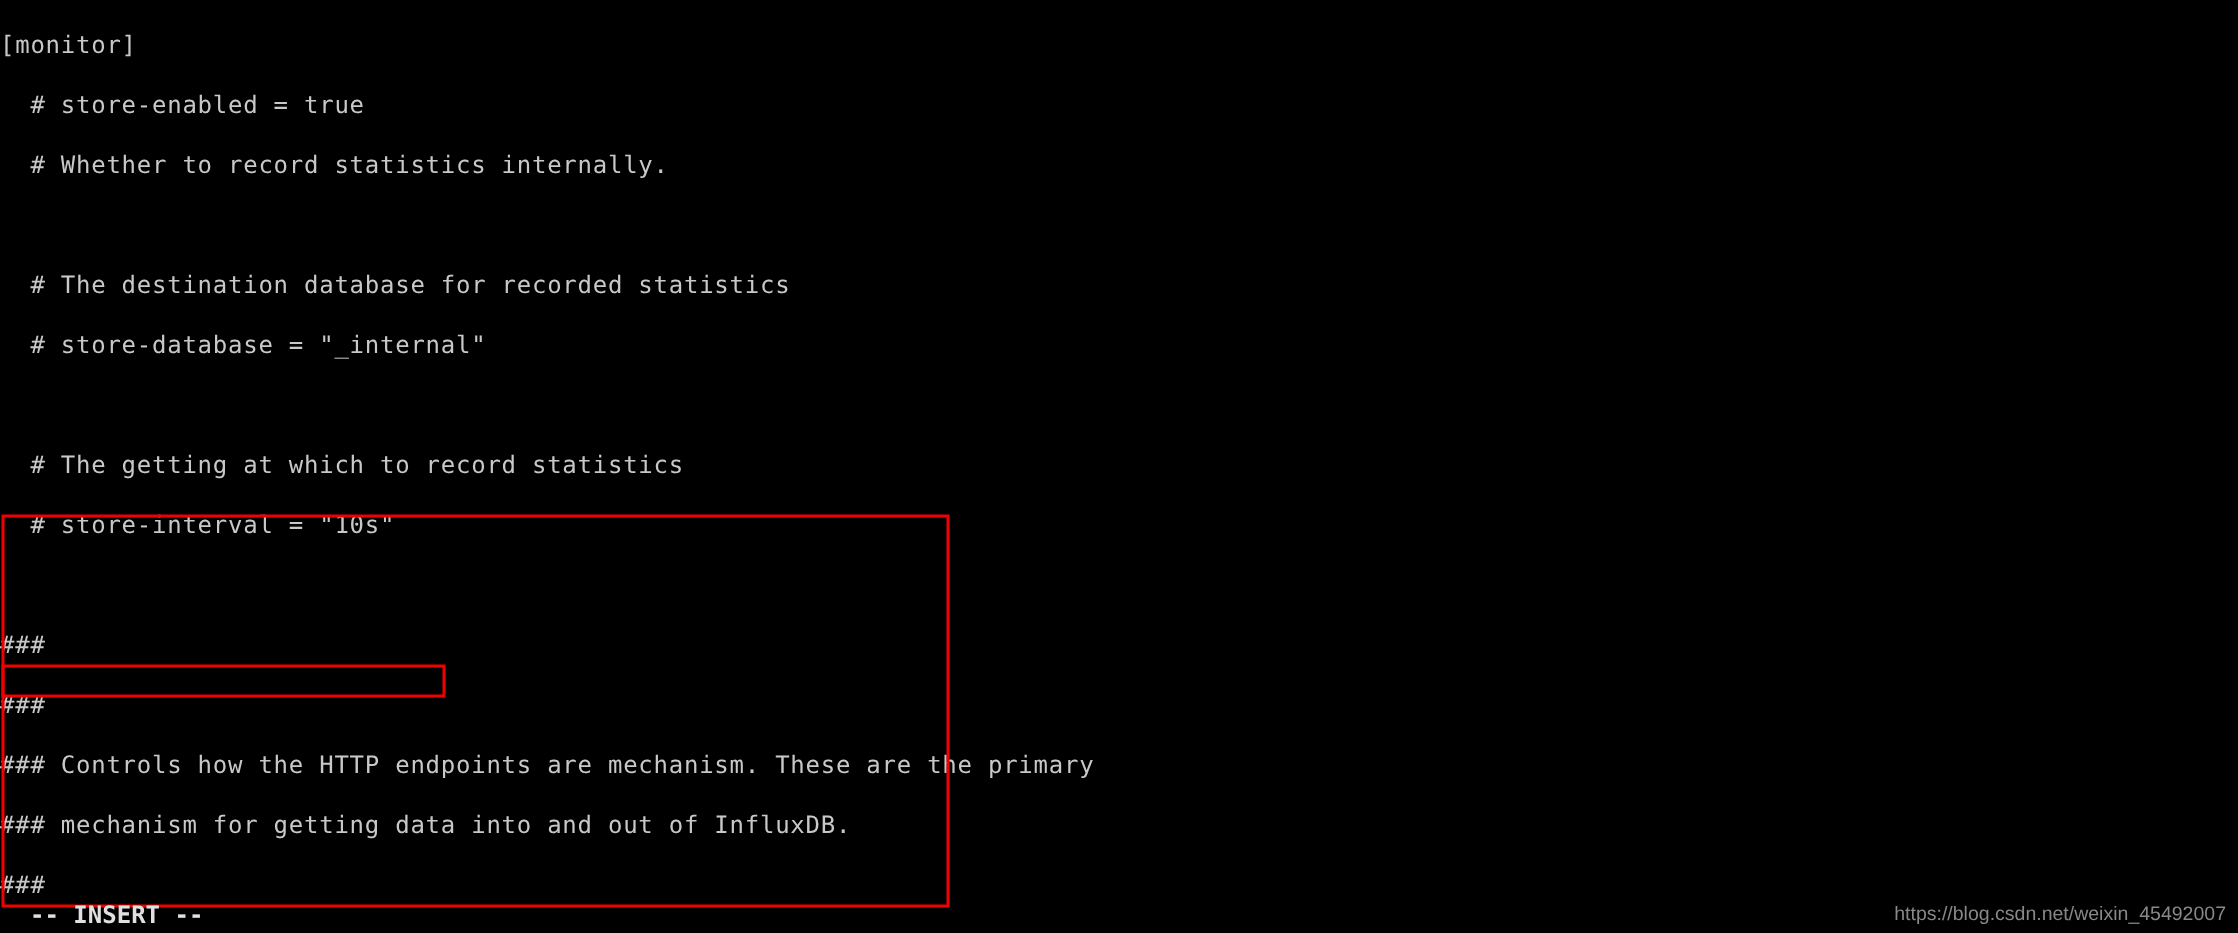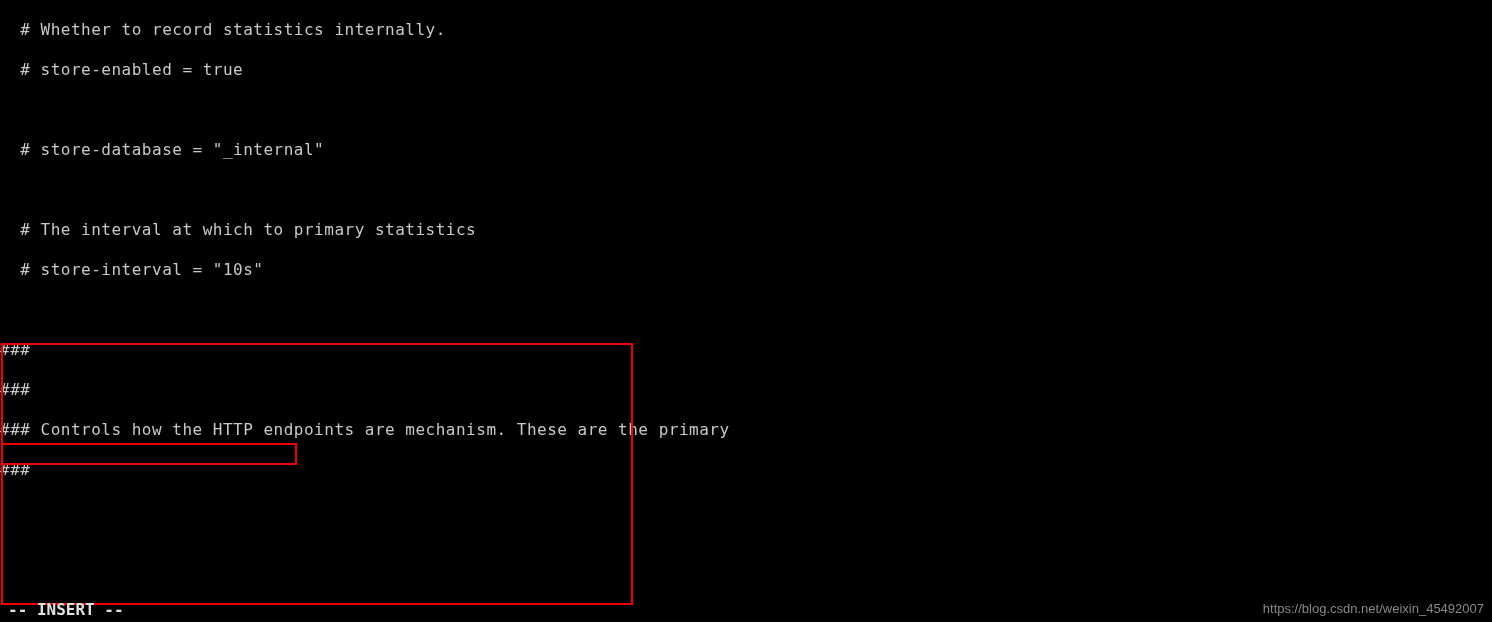--- a/index.html
+++ b/index.html
@@ -37,21 +37,21 @@
       border: 2px solid #f00000;
       left: 1px;
       top: 443px;
       width: 296px;
       height: 22px;
       pointer-events: none;
     }
     .mode-line {
       position: absolute;
       bottom: 3px;
-      left: 8px;
+      left: 20px;
       font-weight: bold;
       color: #e0e0e0;
     }
     .watermark {
       position: absolute;
       bottom: 6px;
       right: 8px;
       font-family: Arial, sans-serif;
       font-size: 13px;
       color: #888888;
@@ -59,31 +59,34 @@
     }
     .line {
       display: block;
       height: 20px;
     }
   </style>
 </head>
 <body>
 
 <div class="terminal">
+<span class="line">[monitor]</span>
+<span class="line">  # store-enabled = true</span>
 <span class="line">  # Whether to record statistics internally.</span>
-<span class="line">  # store-enabled = true</span>
 <span class="line"></span>
+<span class="line">  # The destination database for recorded statistics</span>
 <span class="line">  # store-database = "_internal"</span>
 <span class="line"></span>
-<span class="line">  # The interval at which to primary statistics</span>
+<span class="line">  # The getting at which to record statistics</span>
 <span class="line">  # store-interval = "10s"</span>
 <span class="line"></span>
 <span class="line">###</span>
 <span class="line">###</span>
 <span class="line">### Controls how the HTTP endpoints are mechanism. These are the primary</span>
+<span class="line">### mechanism for getting data into and out of InfluxDB.</span>
 <span class="line">###</span>
 
 
 
 
 
 
 
 
 

